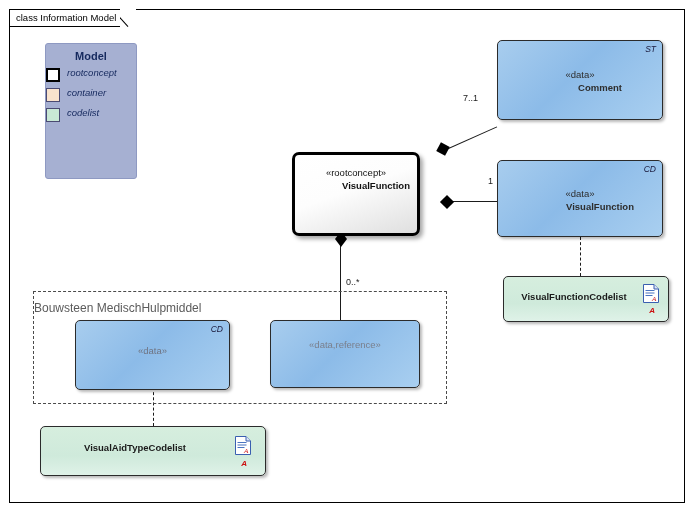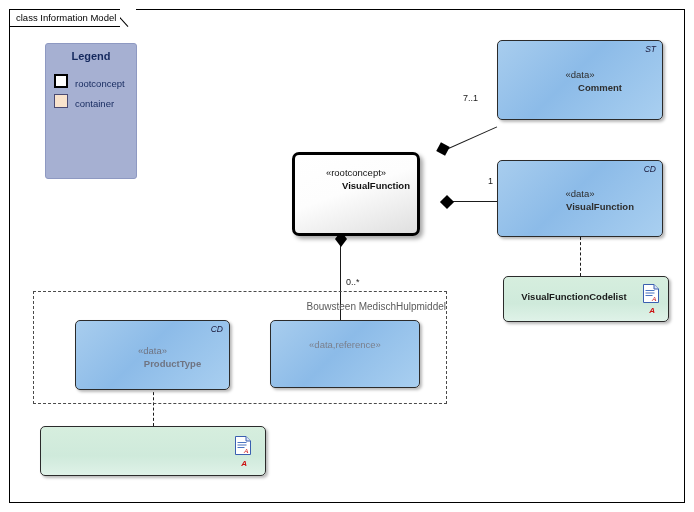--- a/index.html
+++ b/index.html
@@ -90,23 +90,23 @@
   }
   #legend .legend-title {
     text-align: center;
     font-size: 11px;
     font-weight: bold;
     color: #15295e;
     margin-bottom: 6px;
   }
   #legend .legend-row {
     display: flex;
-    align-items: flex-end;
+    align-items: flex-start;
     height: 20px;
-    padding-left: 8px;
+    font-style: italic;
   }
   #legend .swatch {
     width: 14px;
     height: 14px;
     border: 1px solid #4a4a72;
     box-sizing: border-box;
     margin-right: 7px;
     flex: none;
   }
   #legend .swatch.thick {
@@ -206,22 +206,22 @@
     height: 113px;
     border: 1px dashed #4a4a4a;
     box-sizing: border-box;
     background: transparent;
   }
   #group-bouwsteen .group-label {
     position: absolute;
     left: 0;
     right: 0;
     top: 9px;
-    text-align: right;
-    font-size: 10px;
+    text-align: left;
+    font-size: 12px;
     color: #5b5b5b;
   }
 
   
   .conn {
     position: absolute;
     background: #1b1b1b;
   }
   .conn-v { width: 1px; }
   .conn-h { height: 1px; }
@@ -263,33 +263,37 @@
 <div id="diagram-frame"></div>
 
 <div id="frame-tab">
   <div class="tab-body">
     <span class="tab-label">class Information Model</span>
   </div>
   <div class="tab-slant"></div>
 </div>
 
 <div id="legend">
-  <div class="legend-title">Legend</div>
+  <div class="legend-title">Model</div>
 
   <div class="legend-row">
     <span class="swatch thick" style="background:#ffffff"></span>
     <span class="legend-label">rootconcept</span>
   </div>
 
   <div class="legend-row">
     <span class="swatch" style="background:#f9e3cd"></span>
     <span class="legend-label">container</span>
   </div>
 
 
+  <div class="legend-row">
+    <span class="swatch" style="background:#c8e8d5"></span>
+    <span class="legend-label">codelist</span>
+  </div>
 
 </div>
 
 <div class="slantline" style="left:444px; top:150px; width:58px; transform: rotate(-24deg);"></div>
 <div class="diamond" style="left:438px; top:144px; width:10px; height:10px; transform: rotate(28deg);"></div>
 <div class="mult" style="left:463px; top:93px;">7..1</div>
 
 <div class="conn conn-h" style="left:447px; top:201px; width:53px;"></div>
 <div class="diamond" style="left:442px; top:197px; width:10px; height:10px;"></div>
 <div class="mult" style="left:488px; top:176px;">1</div>
@@ -320,21 +324,20 @@
 </div>
 
 <div class="clsbox root-box" style="left:292px; top:152px; width:128px; height:84px;">
   <span class="stereo" style="top:12px;">«rootconcept»</span>
   <span class="cname" style="top:25px;">VisualFunction</span>
 </div>
 
 <div class="clsbox data-box" style="left:75px; top:320px; width:155px; height:70px;">
   <span class="corner">CD</span>
   <span class="stereo" style="top:24px; color:#6f7482;">«data»</span>
-  <span class="cname" style="top:37px; color:#6f7482;">ProductType</span>
 </div>
 
 <div class="clsbox data-box ref-box" style="left:270px; top:320px; width:150px; height:68px;">
   <span class="stereo" style="top:18px;">«data,reference»</span>
 </div>
 
 <div class="clsbox codelist-box" style="left:497px; top:276px; width:166px; height:46px;margin-left:6px;">
   <span class="cl-name" style="top:14px; padding-right:24px;">VisualFunctionCodelist</span>
   <span class="doc-icon">
     <svg width="16" height="19" viewBox="0 0 16 19">
@@ -343,20 +346,21 @@
       <rect x="2.5" y="6" width="9" height="1" fill="#4a74c0"></rect>
       <rect x="2.5" y="8.5" width="9" height="1" fill="#4a74c0"></rect>
       <rect x="2.5" y="11" width="7" height="1" fill="#4a74c0"></rect>
       <text x="9" y="17" font-size="7" font-family="Liberation Serif, serif" font-style="italic" fill="#cc1111">A</text>
     </svg>
   </span>
   <span class="red-a">A</span>
 </div>
 
 <div class="clsbox codelist-box" style="left:40px; top:426px; width:226px; height:50px;">
+  <span class="cl-name" style="top:15px; padding-right:36px;">VisualAidTypeCodelist</span>
   <span class="doc-icon" style="right:14px; top:9px;">
     <svg width="16" height="19" viewBox="0 0 16 19">
       <path d="M0.5 0.5 H11 L15.5 5 V18.5 H0.5 Z" fill="#ffffff" stroke="#3a5fb0" stroke-width="1"></path>
       <path d="M11 0.5 V5 H15.5" fill="#dce6f7" stroke="#3a5fb0" stroke-width="1"></path>
       <rect x="2.5" y="6" width="9" height="1" fill="#4a74c0"></rect>
       <rect x="2.5" y="8.5" width="9" height="1" fill="#4a74c0"></rect>
       <rect x="2.5" y="11" width="7" height="1" fill="#4a74c0"></rect>
       <text x="9" y="17" font-size="7" font-family="Liberation Serif, serif" font-style="italic" fill="#cc1111">A</text>
     </svg>
   </span>

